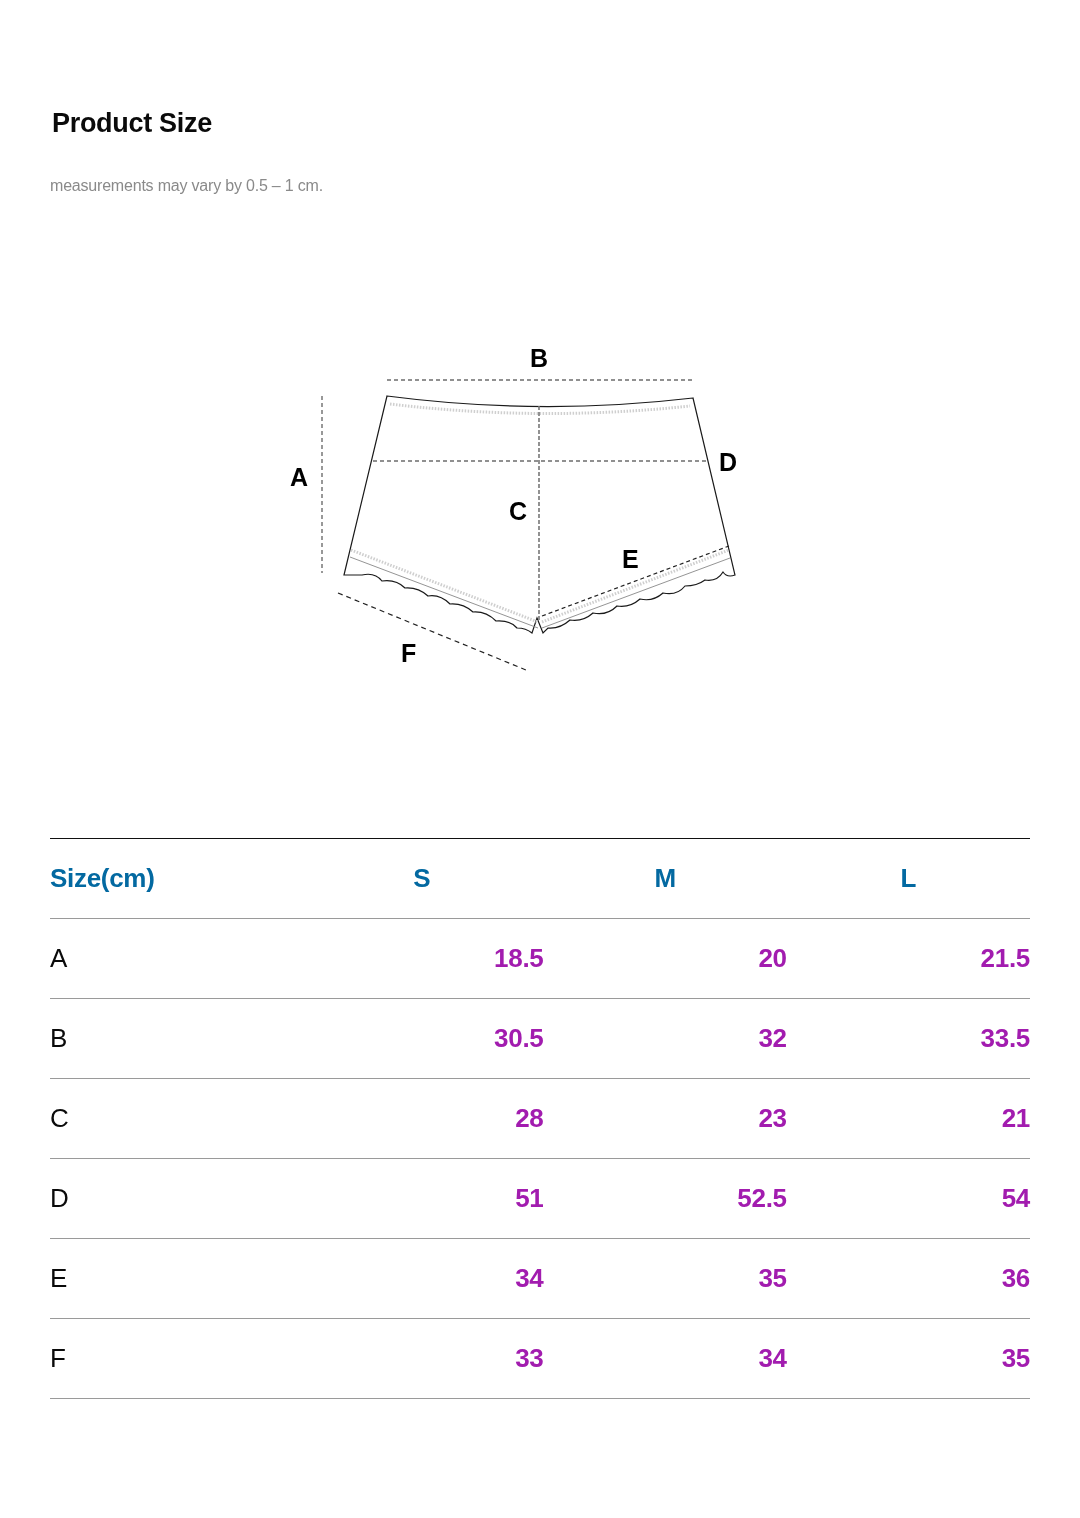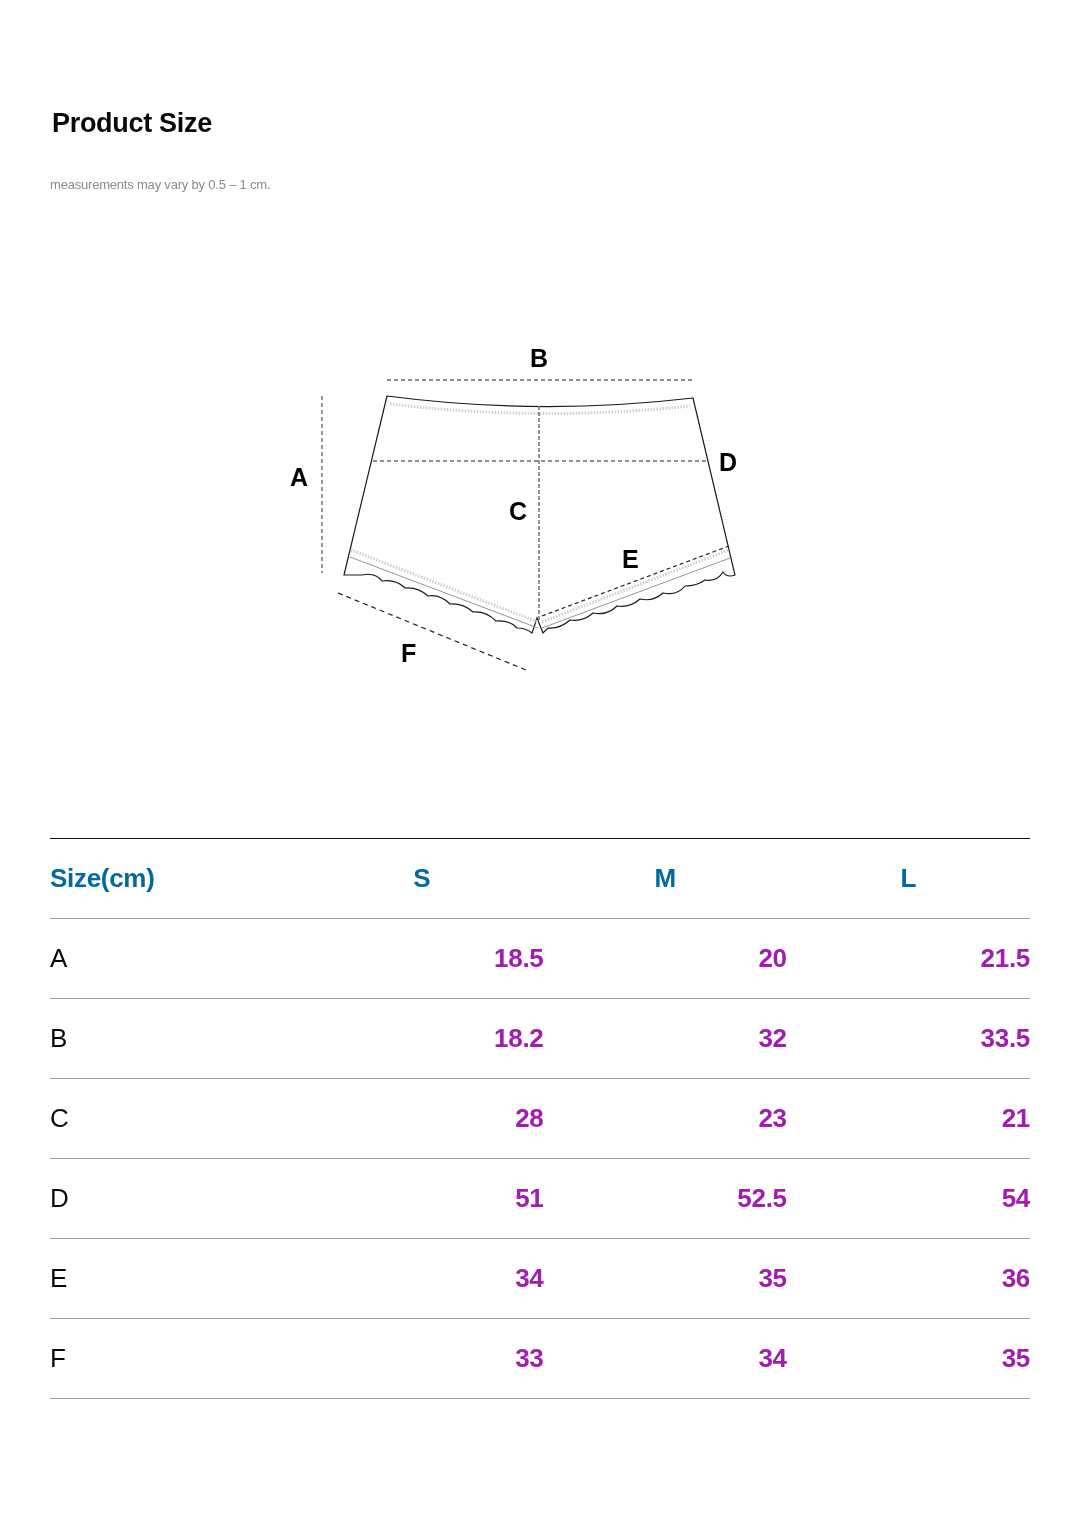--- a/index.html
+++ b/index.html
@@ -22,21 +22,21 @@
       font-size: 27px;
       font-weight: bold;
       color: #0a0a0a;
       letter-spacing: -0.3px;
       margin: 2px;
     }
     .subtitle {
       position: absolute;
       left: 50px;
       top: 177px;
-      font-size: 13px;
+      font-size: 16px;
       color: #8a8a8a;
       margin: 0;
       letter-spacing: -0.2px;
     }
     .diagram {
       position: absolute;
       left: 280px;
       top: 330px;
       width: 480px;
       height: 360px;
@@ -147,21 +147,21 @@
   </thead>
   <tbody>
     <tr>
       <td class="rowlabel">A</td>
       <td class="val">18.5</td>
       <td class="val">20</td>
       <td class="val">21.5</td>
     </tr>
     <tr>
       <td class="rowlabel">B</td>
-      <td class="val">18.2</td>
+      <td class="val">30.5</td>
       <td class="val">32</td>
       <td class="val">33.5</td>
     </tr>
     <tr>
       <td class="rowlabel">C</td>
       <td class="val">28</td>
       <td class="val">23</td>
       <td class="val">21</td>
     </tr>
     <tr>

